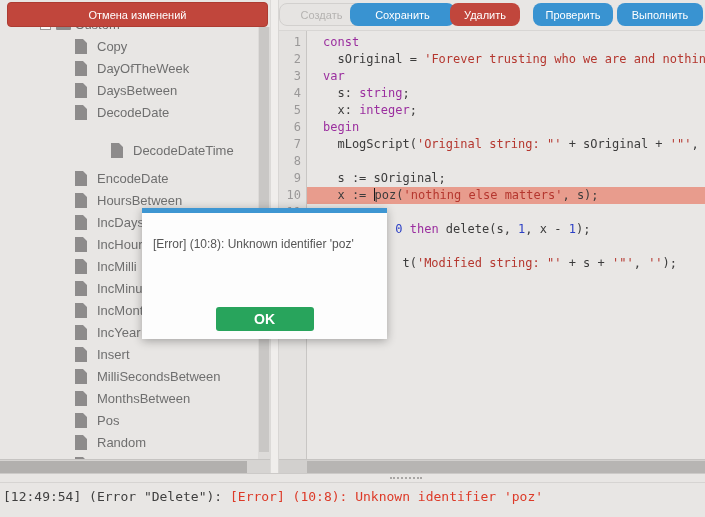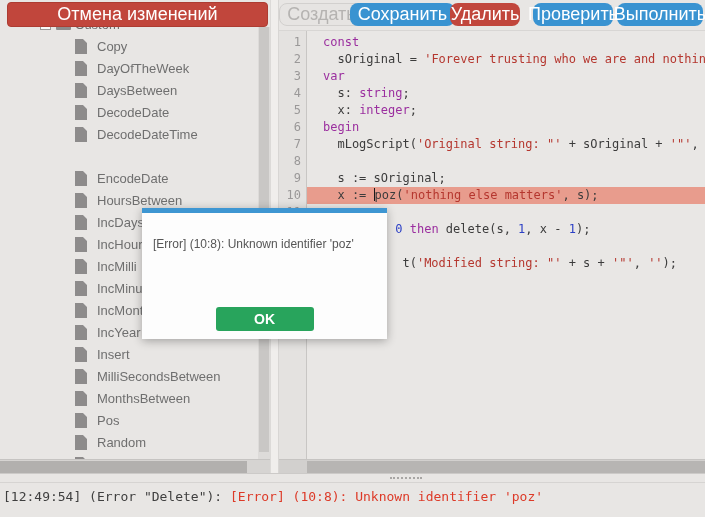--- a/index.html
+++ b/index.html
@@ -1,20 +1,20 @@
 <!DOCTYPE html>
 <html><head>
 <meta charset="utf-8">
 <style>
   html,body{margin:0;padding:0;}
   #app{position:relative;width:705px;height:517px;background:#e8e6e4;overflow:hidden;
        font-family:"Liberation Sans",sans-serif;-webkit-font-smoothing:antialiased;}
   
   .btn{position:absolute;top:3px;height:23px;border-radius:8px;display:flex;align-items:center;
-       justify-content:center;font-size:18px;color:#fff;cursor:pointer;box-sizing:border-box;}
+       justify-content:center;font-size:11px;color:#fff;cursor:pointer;box-sizing:border-box;}
   #btn-cancel{left:7px;top:2px;width:261px;height:25px;border-radius:4px;background:#c1463c;border:1px solid #ad3c32;z-index:6;}
   #btn-create{left:279px;width:85px;background:#e6e4e2;border:1px solid #d2d0ce;color:#b5b3b1;cursor:default;}
   #btn-save{left:350px;width:105px;background:#3993d1;}
   #btn-delete{left:450px;width:70px;background:#c1463c;}
   #btn-check{left:533px;width:80px;background:#3993d1;}
   #btn-run{left:617px;width:86px;background:#3993d1;}
   
   #tree{position:absolute;left:0;top:0;width:270px;height:459px;overflow:hidden;z-index:1;}
   .trow{position:absolute;left:0;width:295px;height:22px;}
   .trow .selbg{position:absolute;left:46px;top:0;width:211px;height:22px;background:#28a05c;}
@@ -84,21 +84,21 @@
         <span class="tlabel">DayOfTheWeek</span>
       </div>
       <div class="trow" style="top: 80px;">
         <span class="ticon"></span>
         <span class="tlabel">DaysBetween</span>
       </div>
       <div class="trow" style="top: 102px;">
         <span class="ticon"></span>
         <span class="tlabel">DecodeDate</span>
       </div>
-      <div class="trow" style="top: 124px;">
+      <div class="trow" style="top: 140px; margin-left: 36px;">
         <span class="ticon"></span>
         <span class="tlabel">DecodeDateTime</span>
       </div>
       <div class="trow" style="top: 168px; padding-left: 8px;">
         <span class="ticon"></span>
         <span class="tlabel">EncodeDate</span>
       </div>
       <div class="trow" style="top: 190px;">
         <span class="ticon"></span>
         <span class="tlabel">HoursBetween</span>

